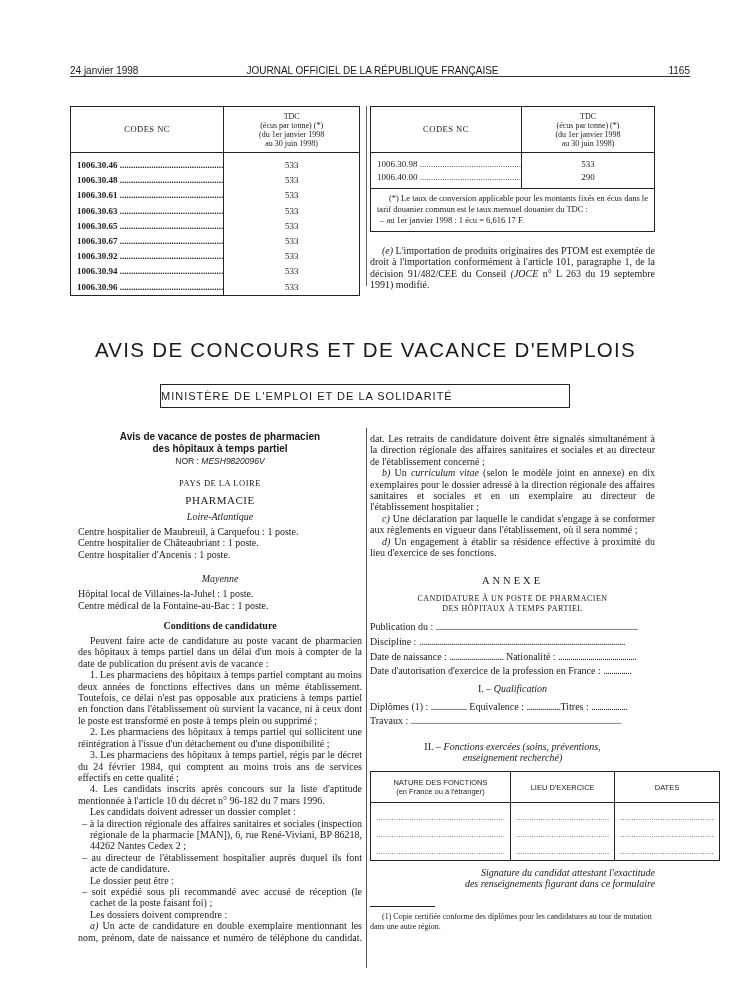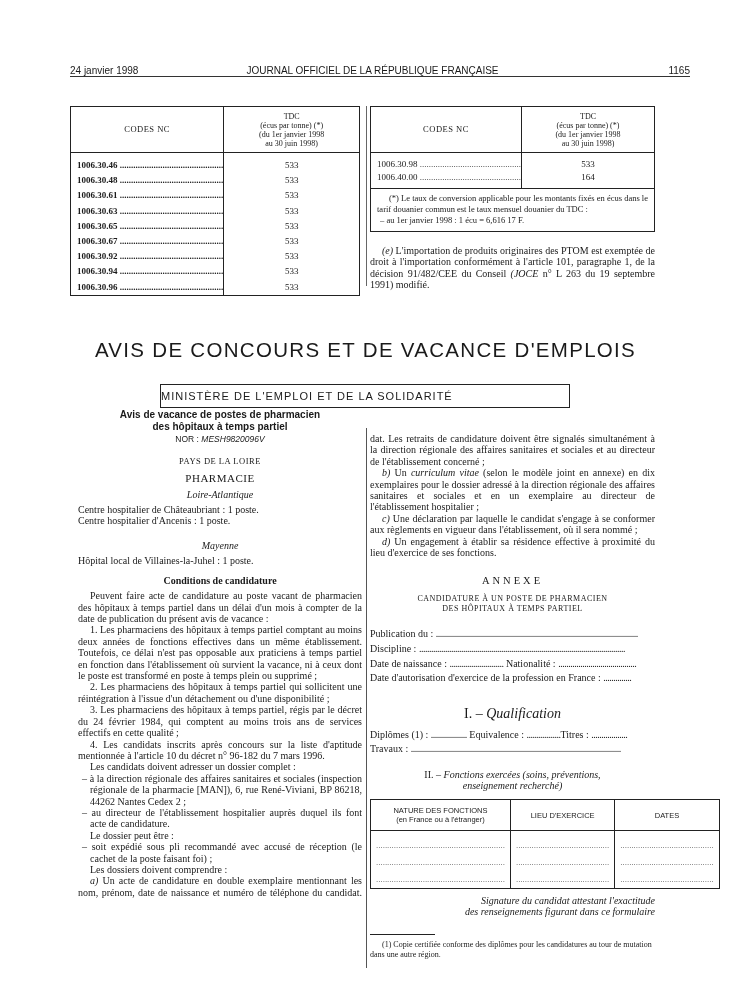--- a/index.html
+++ b/index.html
@@ -115,57 +115,59 @@
       <div>au 30 juin 1998)</div>
     </th>
   </tr>
   <tr class="tdc-body">
     <td style="padding:5px 0 4px 0; border-bottom:1px solid #222;">
       <div class="code-line" style="line-height:13px;"><span>1006.30.98</span> .............................................</div>
       <div class="code-line" style="line-height:13px;"><span>1006.40.00</span> .............................................</div>
     </td>
     <td style="padding:5px 0 4px 0; border-bottom:1px solid #222;">
       <div class="val-line" style="line-height:13px;">533</div>
-      <div class="val-line" style="line-height:13px;">164</div>
+      <div class="val-line" style="line-height:13px;">290</div>
     </td>
   </tr>
   <tr>
     <td colspan="2" class="note-cell">
       <div class="indent">(*) Le taux de conversion applicable pour les montants fixés en écus dans le tarif douanier commun est le taux mensuel douanier du TDC :</div>
       <div style="padding-left:3px;">– au 1er janvier 1998 : 1 écu = 6,616 17 F.</div>
     </td>
   </tr>
 </tbody>
   </table>
 
 <div class="abs para indent" style="left:370px; top:245px; width:285px;">
   <i>(e)</i><span> L'importation de produits originaires des PTOM est exemptée de droit à l'importation conformément à l'article 101, paragraphe 1, de la décision 91/482/CEE du Conseil </span><i>(JOCE</i><span> n° L 263 du 19 septembre 1991) modifié.</span>
 </div>
 
 <div class="abs big-title">AVIS DE CONCOURS ET DE VACANCE D'EMPLOIS</div>
 <div class="abs ministry">MINISTÈRE DE L'EMPLOI ET DE LA SOLIDARITÉ</div>
 
 <div class="abs vdivider" style="top:428px; height:540px;"></div>
 
-<div class="abs col-left" style="top:409px;">
+<div class="abs col-left" style="top:431px;">
   <div class="avis-title">
     <div>Avis de vacance de postes de pharmacien</div>
     <div>des hôpitaux à temps partiel</div>
   </div>
   <div class="nor"><span>NOR : </span><i>MESH9820096V</i></div>
   <div class="small-caps" style="margin-top:12px;">PAYS DE LA LOIRE</div>
   <div class="center" style="font-size:11px; margin-top:6px; letter-spacing:0.5px;">PHARMACIE</div>
   <div class="center ital" style="font-size:10px; margin-top:5px;">Loire-Atlantique</div>
   <div class="para" style="margin-top:4px;">
+    <div>Centre hospitalier de Maubreuil, à Carquefou : 1 poste.</div>
     <div>Centre hospitalier de Châteaubriant : 1 poste.</div>
     <div>Centre hospitalier d'Ancenis : 1 poste.</div>
   </div>
   <div class="center ital" style="font-size:10px; margin-top:13px;">Mayenne</div>
   <div class="para" style="margin-top:4px;">
     <div>Hôpital local de Villaines-la-Juhel : 1 poste.</div>
+    <div>Centre médical de la Fontaine-au-Bac : 1 poste.</div>
   </div>
   <div class="center bold-ital" style="font-size:10px; margin-top:9px;">Conditions de candidature</div>
   <div class="para indent" style="margin-top:4px;">Peuvent faire acte de candidature au poste vacant de pharmacien des hôpitaux à temps partiel dans un délai d'un mois à compter de la date de publication du présent avis de vacance :</div>
   <div class="para indent">1. Les pharmaciens des hôpitaux à temps partiel comptant au moins deux années de fonctions effectives dans un même établissement. Toutefois, ce délai n'est pas opposable aux praticiens à temps partiel en fonction dans l'établissement où survient la vacance, ni à ceux dont le poste est transformé en poste à temps plein ou supprimé ;</div>
   <div class="para indent">2. Les pharmaciens des hôpitaux à temps partiel qui sollicitent une réintégration à l'issue d'un détachement ou d'une disponibilité ;</div>
   <div class="para indent">3. Les pharmaciens des hôpitaux à temps partiel, régis par le décret du 24 février 1984, qui comptent au moins trois ans de services effectifs en cette qualité ;</div>
   <div class="para indent">4. Les candidats inscrits après concours sur la liste d'aptitude mentionnée à l'article 10 du décret n° 96-182 du 7 mars 1996.</div>
   <div class="para indent">Les candidats doivent adresser un dossier complet :</div>
   <div class="para dash-item">– à la direction régionale des affaires sanitaires et sociales (inspection régionale de la pharmacie [MAN]), 6, rue René-Viviani, BP 86218, 44262 Nantes Cedex 2 ;</div>
   <div class="para dash-item">– au directeur de l'établissement hospitalier auprès duquel ils font acte de candidature.</div>
@@ -180,28 +182,28 @@
   <div class="para indent"><i>b)</i><span> Un </span><i>curriculum vitae</i><span> (selon le modèle joint en annexe) en dix exemplaires pour le dossier adressé à la direction régionale des affaires sanitaires et sociales et en un exemplaire au directeur de l'établissement hospitalier ;</span></div>
   <div class="para indent"><i>c)</i><span> Une déclaration par laquelle le candidat s'engage à se conformer aux règlements en vigueur dans l'établissement, où il sera nommé ;</span></div>
   <div class="para indent"><i>d)</i><span> Un engagement à établir sa résidence effective à proximité du lieu d'exercice de ses fonctions.</span></div>
 
   <div class="center" style="font-size:10.5px; letter-spacing:3px; margin-top:17px;">ANNEXE</div>
   <div class="small-caps" style="margin-top:8px; font-size:8px; line-height:10px;">
     <div>CANDIDATURE À UN POSTE DE PHARMACIEN</div>
     <div>DES HÔPITAUX À TEMPS PARTIEL</div>
   </div>
 
-  <div style="margin-top:13px;">
+  <div style="margin-top:6px;">
     <div class="form-line"><span>Publication du :</span> <span class="dots">.....................................................................................................</span></div>
     <div class="form-line"><span>Discipline :</span> <span class="dots">.......................................................................................................</span></div>
     <div class="form-line"><span>Date de naissance :</span> <span class="dots">...........................</span> <span>Nationalité :</span> <span class="dots">.......................................</span></div>
     <div class="form-line"><span>Date d'autorisation d'exercice de la profession en France :</span> <span class="dots">..............</span></div>
   </div>
 
-  <div class="center" style="font-size:14px; margin-top:20px;"><span>I. – </span><i>Qualification</i></div>
+  <div class="center" style="font-size:10px; margin-top:4px;"><span>I. – </span><i>Qualification</i></div>
 
   <div style="margin-top:6px;">
     <div class="form-line"><span>Diplômes (1) :</span> <span class="dots">..................</span> <span>Equivalence :</span> <span class="dots">.................</span><span>Titres :</span> <span class="dots">..................</span></div>
     <div class="form-line"><span>Travaux :</span> <span class="dots">.........................................................................................................</span></div>
   </div>
 
   <div class="center ital" style="font-size:10px; line-height:11px; margin-top:12px;">
     <div><span style="font-style:normal;">II. – </span><span>Fonctions exercées (soins, préventions,</span></div>
     <div>enseignement recherché)</div>
   </div>

